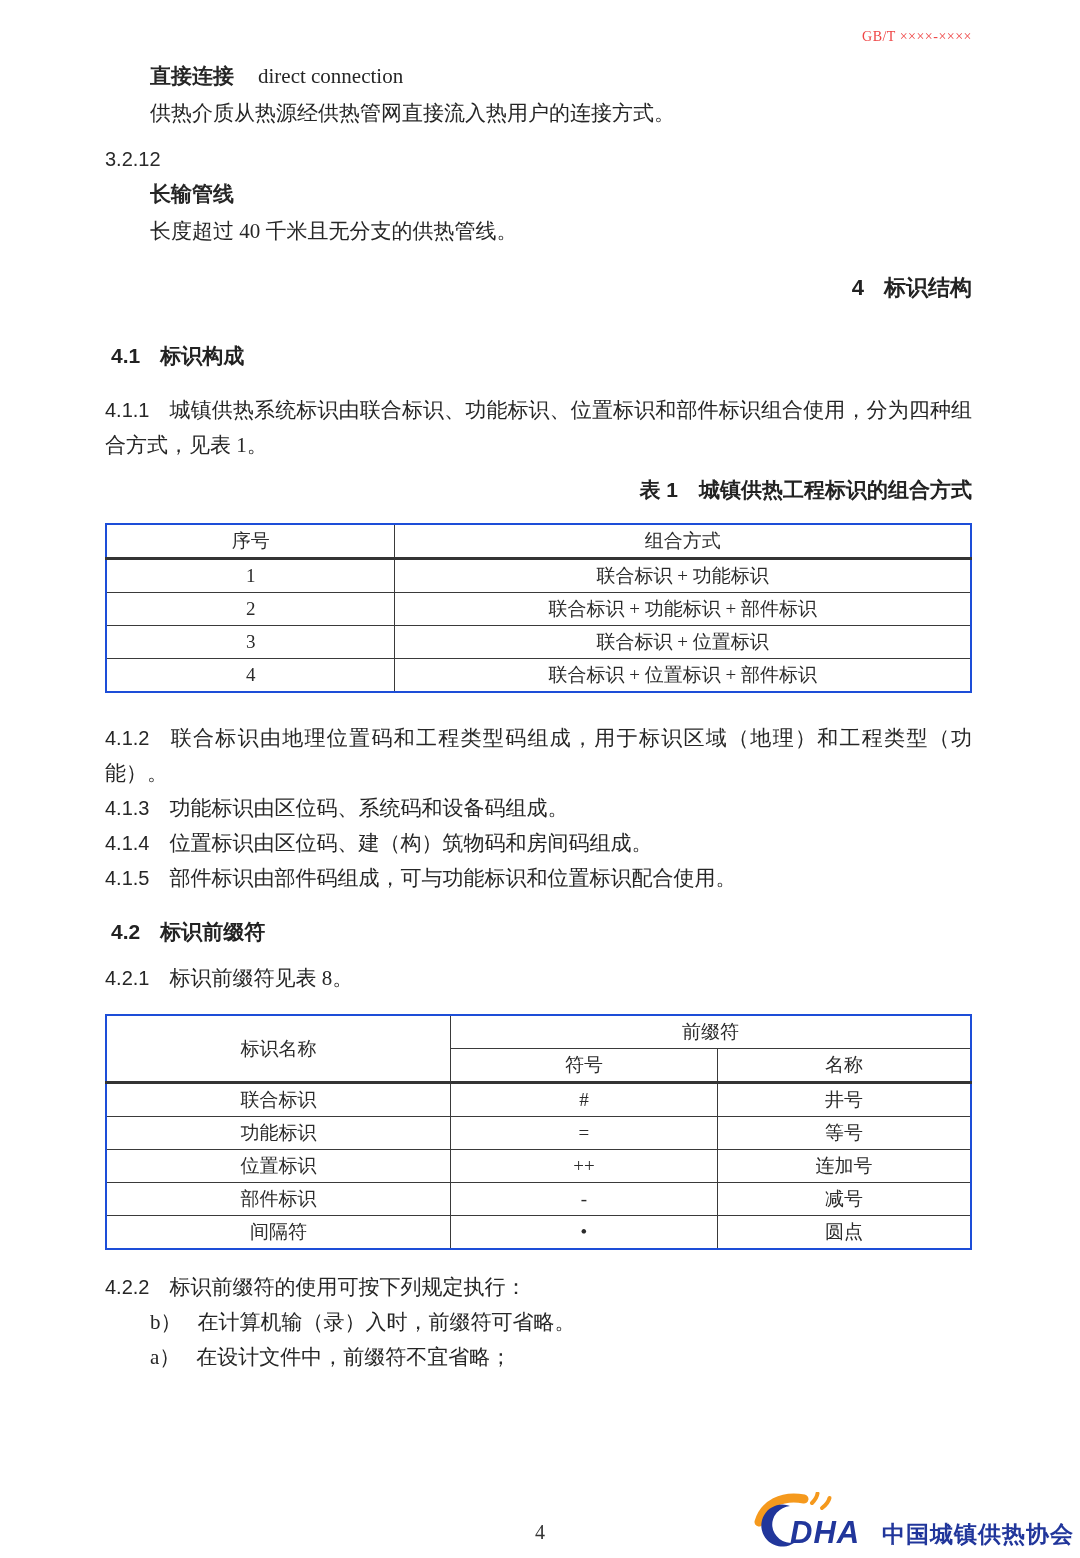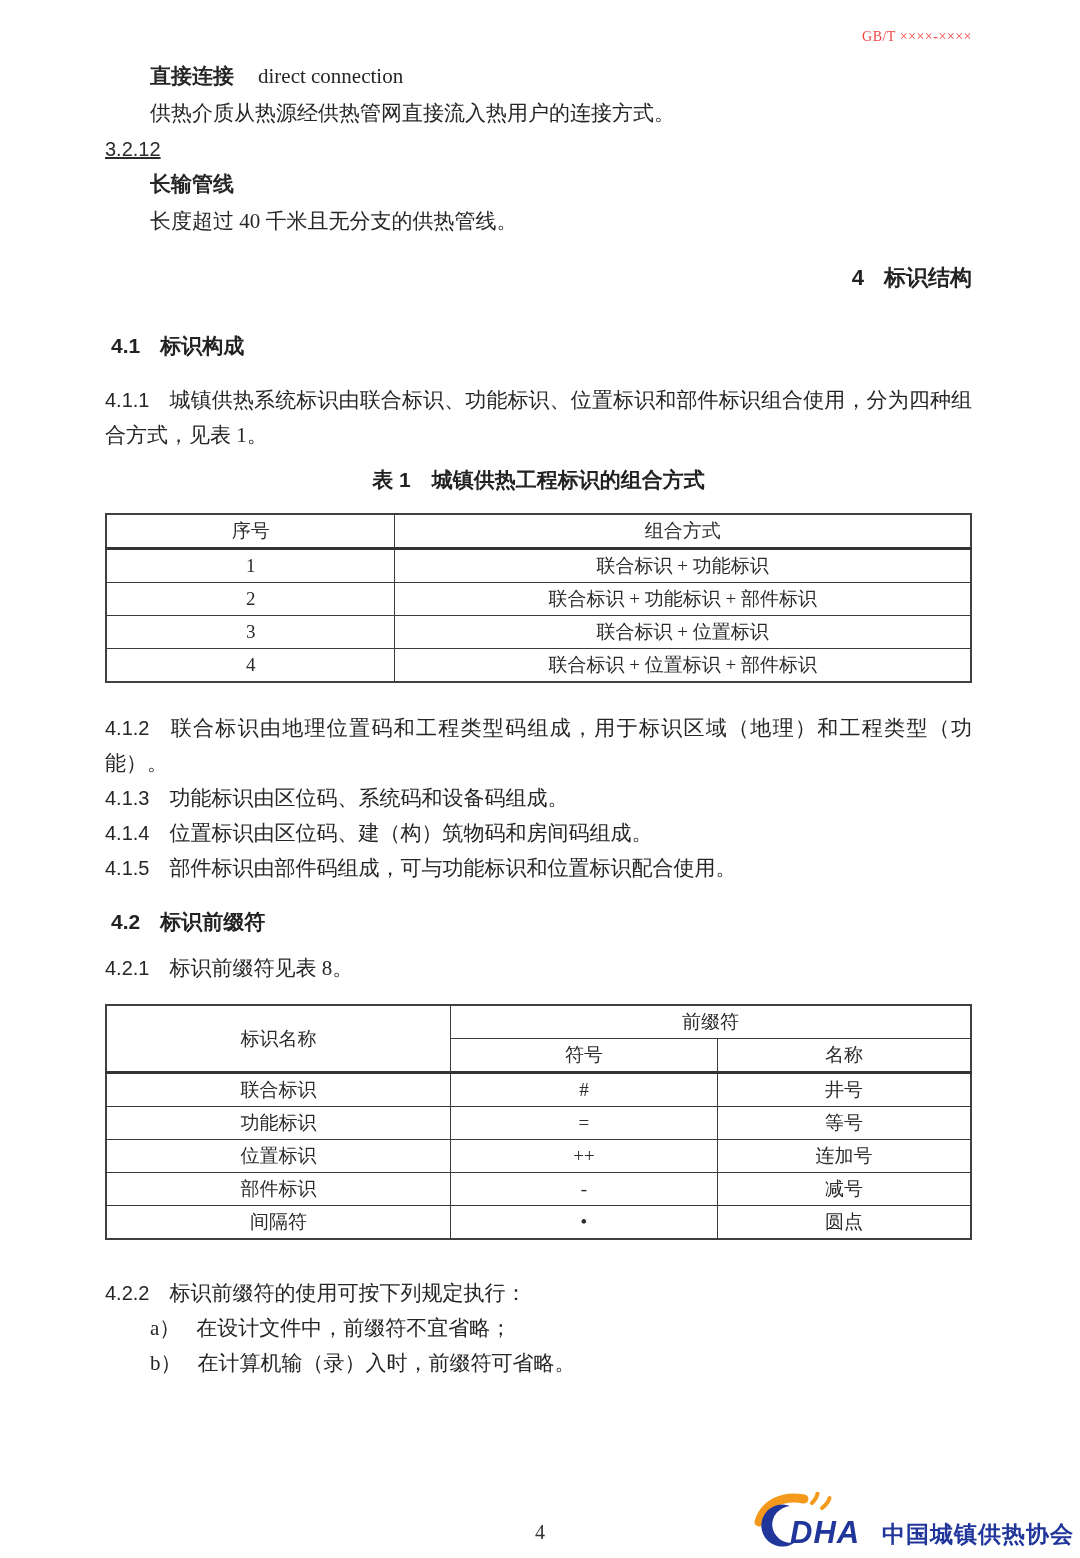--- a/index.html
+++ b/index.html
@@ -33,26 +33,25 @@
     font-weight:bold;
   }
   .term-en { margin-left:24px; }
   .body-line {
     margin:4px 0 0;
     padding-left:45px;
     font-size:21px;
     line-height:35px;
   }
   .clause-code {
-    margin:2px 0 0;
+    margin:12px 0 0;
     font-size:20px;
     line-height:33px;
     font-family:"Liberation Sans","DejaVu Sans",sans-serif;
     color:#2b2b2b;
-    text-decoration:underline;
   }
 
   
   .h-sec {
     margin:26px 0 0;
     font-family:"Liberation Sans","DejaVu Sans",sans-serif;
     font-weight:bold;
     font-size:22px;
     line-height:26px;
     color:#222;
@@ -72,52 +71,52 @@
   
   .clause {
     margin:0;
     font-size:21px;
     line-height:35px;
     text-align:justify;
   }
   .clause.mt { margin-top:25px; }
   .clause.mt2 { margin-top:28px; }
   .clause.mt3 { margin-top:17px; }
-  .clause.mt4 { margin-top:36px; }
+  .clause.mt4 { margin-top:20px; }
   .cnum {
     font-family:"Liberation Sans","DejaVu Sans",sans-serif;
     font-size:20px;
     margin-right:20px;
   }
   .list-item {
     margin:0;
     padding-left:45px;
     font-size:21px;
     line-height:35px;
   }
   .li-label { margin-right:16px; }
 
   
   .tbl-caption {
     margin:13px 0 0;
-    text-align:center;
+    text-align:right;
     font-family:"Liberation Sans","DejaVu Sans",sans-serif;
     font-weight:bold;
     font-size:21px;
     line-height:28px;
     color:#222;
   }
   .tbl-caption.c2 { margin-top:19px; }
 
   
   table.std {
     width:100%;
     border-collapse:collapse;
     table-layout:fixed;
-    border:2px solid #404040;
+    border:2px solid #1d4ed8;
   }
   table.std.t1 { margin-top:19px; }
   table.std.t2 { margin-top:18px; }
   table.std th, table.std td {
     border:1.6px solid #3a3a3a;
     font-weight:normal;
     font-size:19px;
     text-align:center;
     vertical-align:middle;
     height:26px;
@@ -277,24 +276,24 @@
         <td>•</td>
         <td>圆点</td>
       </tr>
     </tbody>
   </table>
 
   <p class="clause mt4">
     <span class="cnum">4.2.2</span><span>标识前缀符的使用可按下列规定执行：</span>
   </p>
   <p class="list-item">
+    <span class="li-label">b）</span><span>在计算机输（录）入时，前缀符可省略。</span>
+  </p>
+  <p class="list-item">
     <span class="li-label">a）</span><span>在设计文件中，前缀符不宜省略；</span>
-  </p>
-  <p class="list-item">
-    <span class="li-label">b）</span><span>在计算机输（录）入时，前缀符可省略。</span>
   </p>
 
 </div>
 
 <div class="footer-logo">
   <svg width="118" height="58" viewBox="0 0 118 58" aria-hidden="true">
 
     <path d="M 5 30 C 10 12, 28 3, 50 7" fill="none" stroke="#f5991d" stroke-width="9" stroke-linecap="round"></path>
 
     <path d="M 58 11 C 61 8, 63 5, 63.5 1.5" fill="none" stroke="#f5991d" stroke-width="4" stroke-linecap="round"></path>

